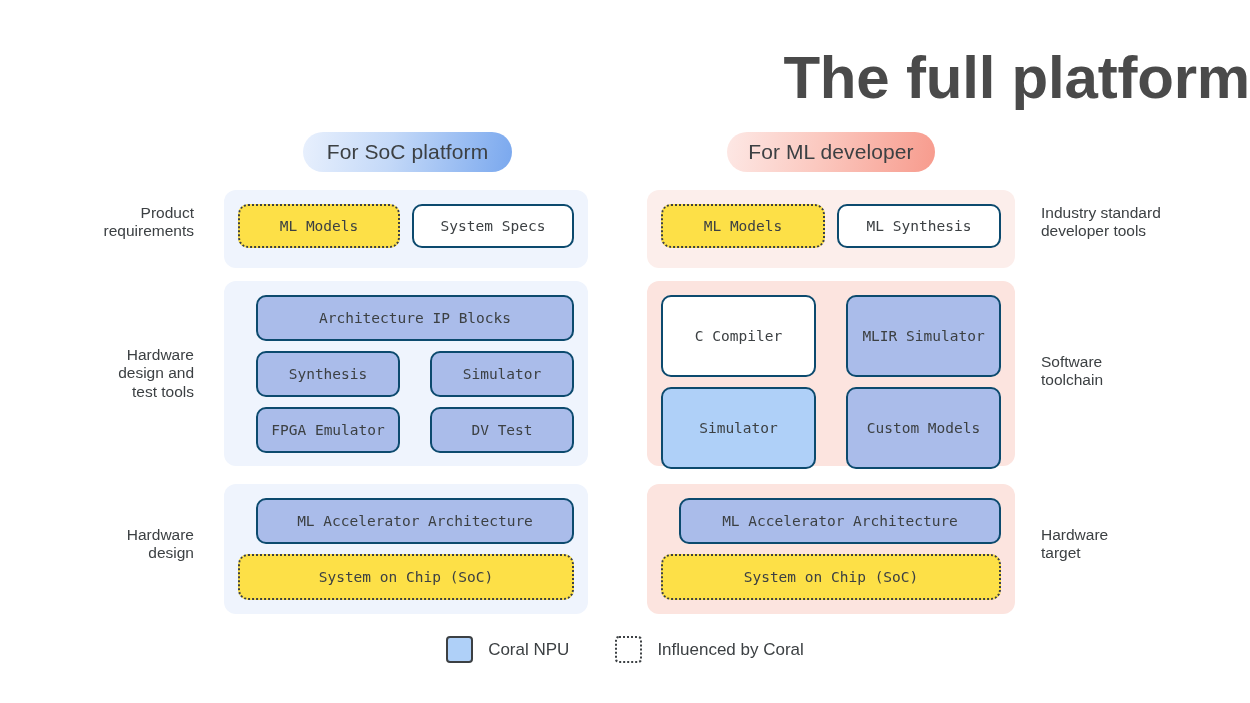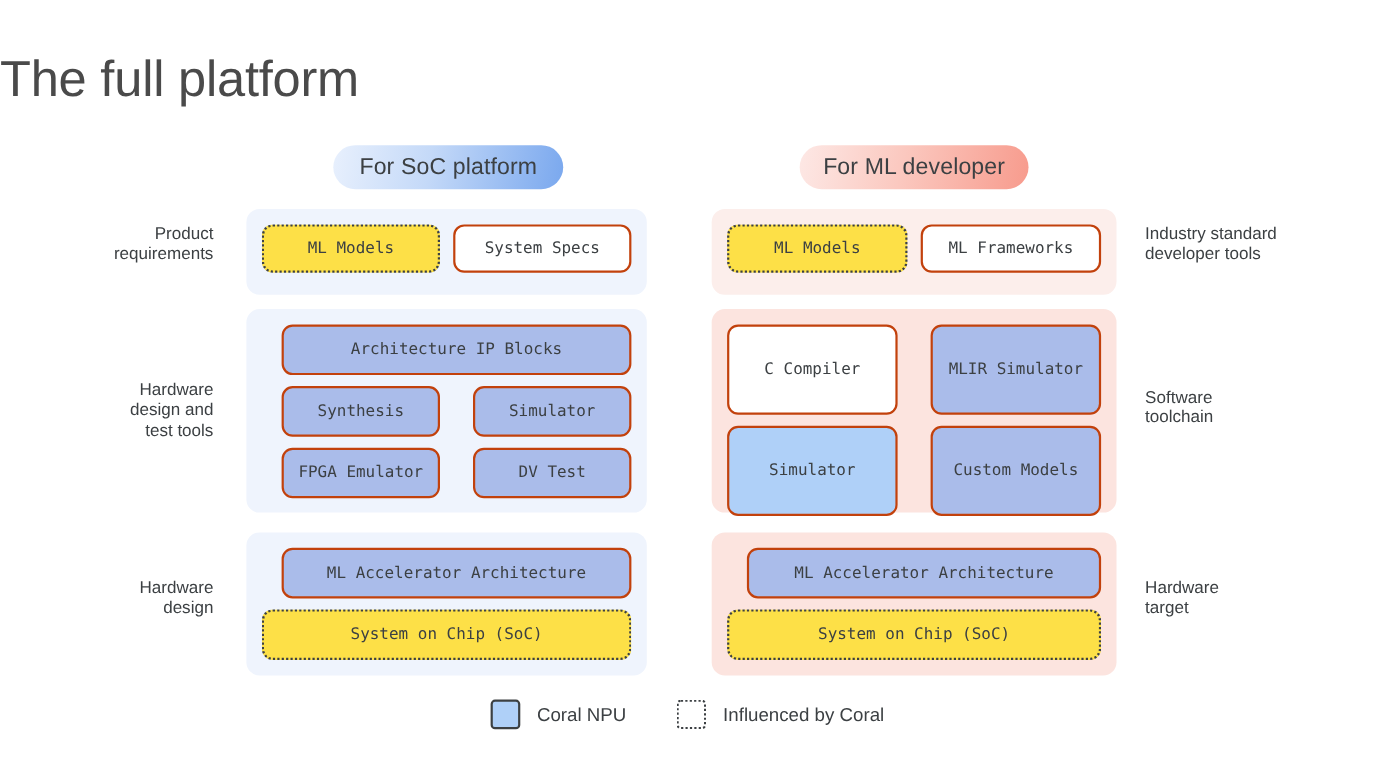--- a/index.html
+++ b/index.html
@@ -16,23 +16,23 @@
     overflow: hidden;
     position: relative;
   }
 
   
   .page-title {
     position: absolute;
     top: 48px;
     left: 0;
     width: 1250px;
-    text-align: left;
-    font-size: 46px;
-    font-weight: 400;
+    text-align: right;
+    font-size: 60px;
+    font-weight: 700;
     color: #4a4a4a;
     letter-spacing: -0.2px;
     line-height: 1;
   }
 
   
   .pill {
     position: absolute;
     height: 40px;
     border-radius: 20px;
@@ -99,21 +99,21 @@
 
   .panel-row {
     display: flex;
     gap: 12px;
   }
 
   
   .box {
     box-sizing: border-box;
     border-radius: 10px;
-    border: 2px solid #c2410c;
+    border: 2px solid #0c4a6e;
     display: flex;
     align-items: center;
     justify-content: center;
     font-family: "DejaVu Sans Mono", "Liberation Mono", monospace;
     font-size: 14.5px;
     color: #3c4043;
     text-align: center;
     letter-spacing: 0px;
     flex: 1 1 0;
   }
@@ -183,21 +183,21 @@
   <div class="panel panel-left panel-blue-light" style="top:0; height:78px;">
     <div class="panel-row">
       <div class="box box-dotted h-mid">ML Models</div>
       <div class="box box-white h-mid">System Specs</div>
     </div>
   </div>
 
   <div class="panel panel-right panel-pink-light" style="top:0; height:78px;">
     <div class="panel-row">
       <div class="box box-dotted h-mid">ML Models</div>
-      <div class="box box-white h-mid">ML Frameworks</div>
+      <div class="box box-white h-mid">ML Synthesis</div>
     </div>
   </div>
 
   <div class="row-label right" style="top:14px;">Industry standard<br>developer tools</div>
 </div>
 
 <div class="row" style="top:281px; height:185px;">
 
   <div class="row-label left" style="top:65px;">Hardware<br>design and<br>test tools</div>
 

